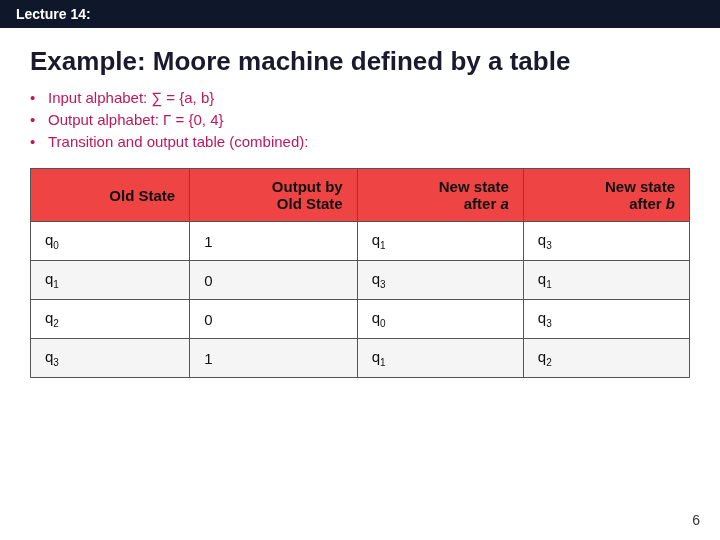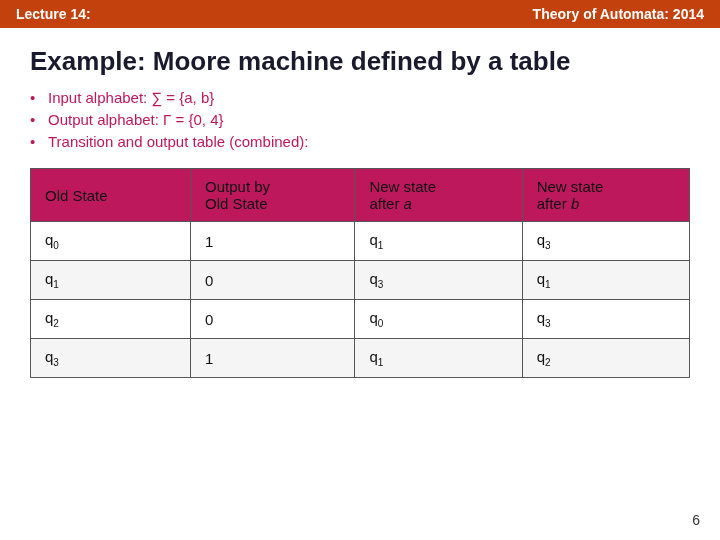--- a/index.html
+++ b/index.html
@@ -9,21 +9,21 @@
       height: 540px;
       font-family: Arial, sans-serif;
       background: #fff;
       overflow: hidden;
     }
 
     #header {
       display: flex;
       justify-content: space-between;
       align-items: center;
-      background: #c2410c;
+      background: #0f172a;
       color: #fff;
       padding: 6px 16px;
       font-size: 14px;
     }
 
     #header .lecture-label {
       font-weight: bold;
     }
 
     #header .theory-label {
@@ -72,22 +72,23 @@
     }
 
     table th, table td {
       border: 1px solid #555;
       padding: 9px 14px;
       text-align: left;
       color: #111;
     }
 
     table th {
-      background: #be185d;
-      font-weight: normal;
+      background: #ef4444;
+      font-weight: bold;
+      text-align: right;
     }
 
     table tr:nth-child(even) td {
       background: #f5f5f5;
     }
 
     table tr:nth-child(odd) td {
       background: #fff;
     }
 
@@ -103,21 +104,20 @@
       color: #333;
     }
 
     .italic { font-style: italic; }
   </style>
 </head>
 <body>
 
 <div id="header">
   <span class="lecture-label">Lecture 14:</span>
-  <span class="theory-label">Theory of Automata: 2014</span>
 </div>
 
 <div id="main">
   <div id="slide-title">Example: Moore machine defined by a table</div>
 
   <ul id="bullets">
     <li>Input alphabet: ∑ = {a, b}</li>
     <li>Output alphabet: Γ = {0, 4}</li>
     <li>Transition and output table (combined):</li>
   </ul>

